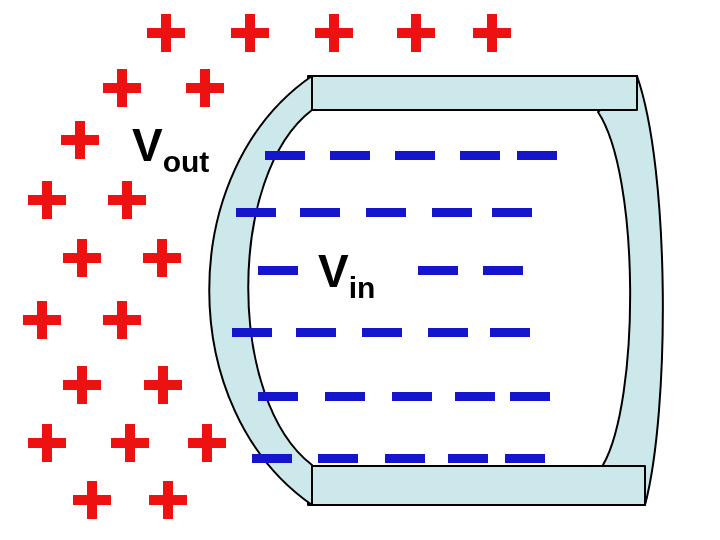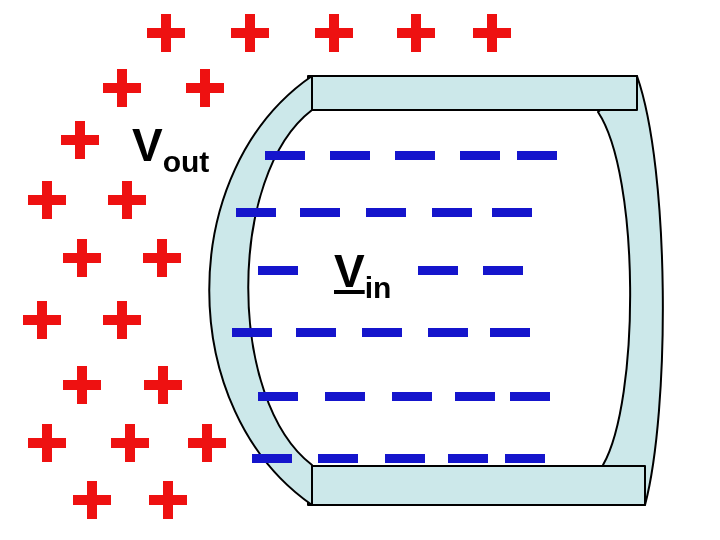--- a/index.html
+++ b/index.html
@@ -97,17 +97,17 @@
       <div class="plus" style="left: 28px; top: 424px;"></div>
       <div class="plus" style="left: 111px; top: 424px;"></div>
       <div class="plus" style="left: 188px; top: 424px;"></div>
       <div class="plus" style="left: 73px; top: 481px;"></div>
       <div class="plus" style="left: 149px; top: 481px;"></div>
     </div>
 
   <div class="charge-label" style="left:132px;top:122px;">
     <span>V</span><span class="sub">out</span>
   </div>
-  <div class="charge-label" style="left:334px;top:248px;text-decoration:underline;">
+  <div class="charge-label" style="left:318px;top:248px;">
     <span>V</span><span class="sub">in</span>
   </div>
 
 </div>
 
 </body></html>

